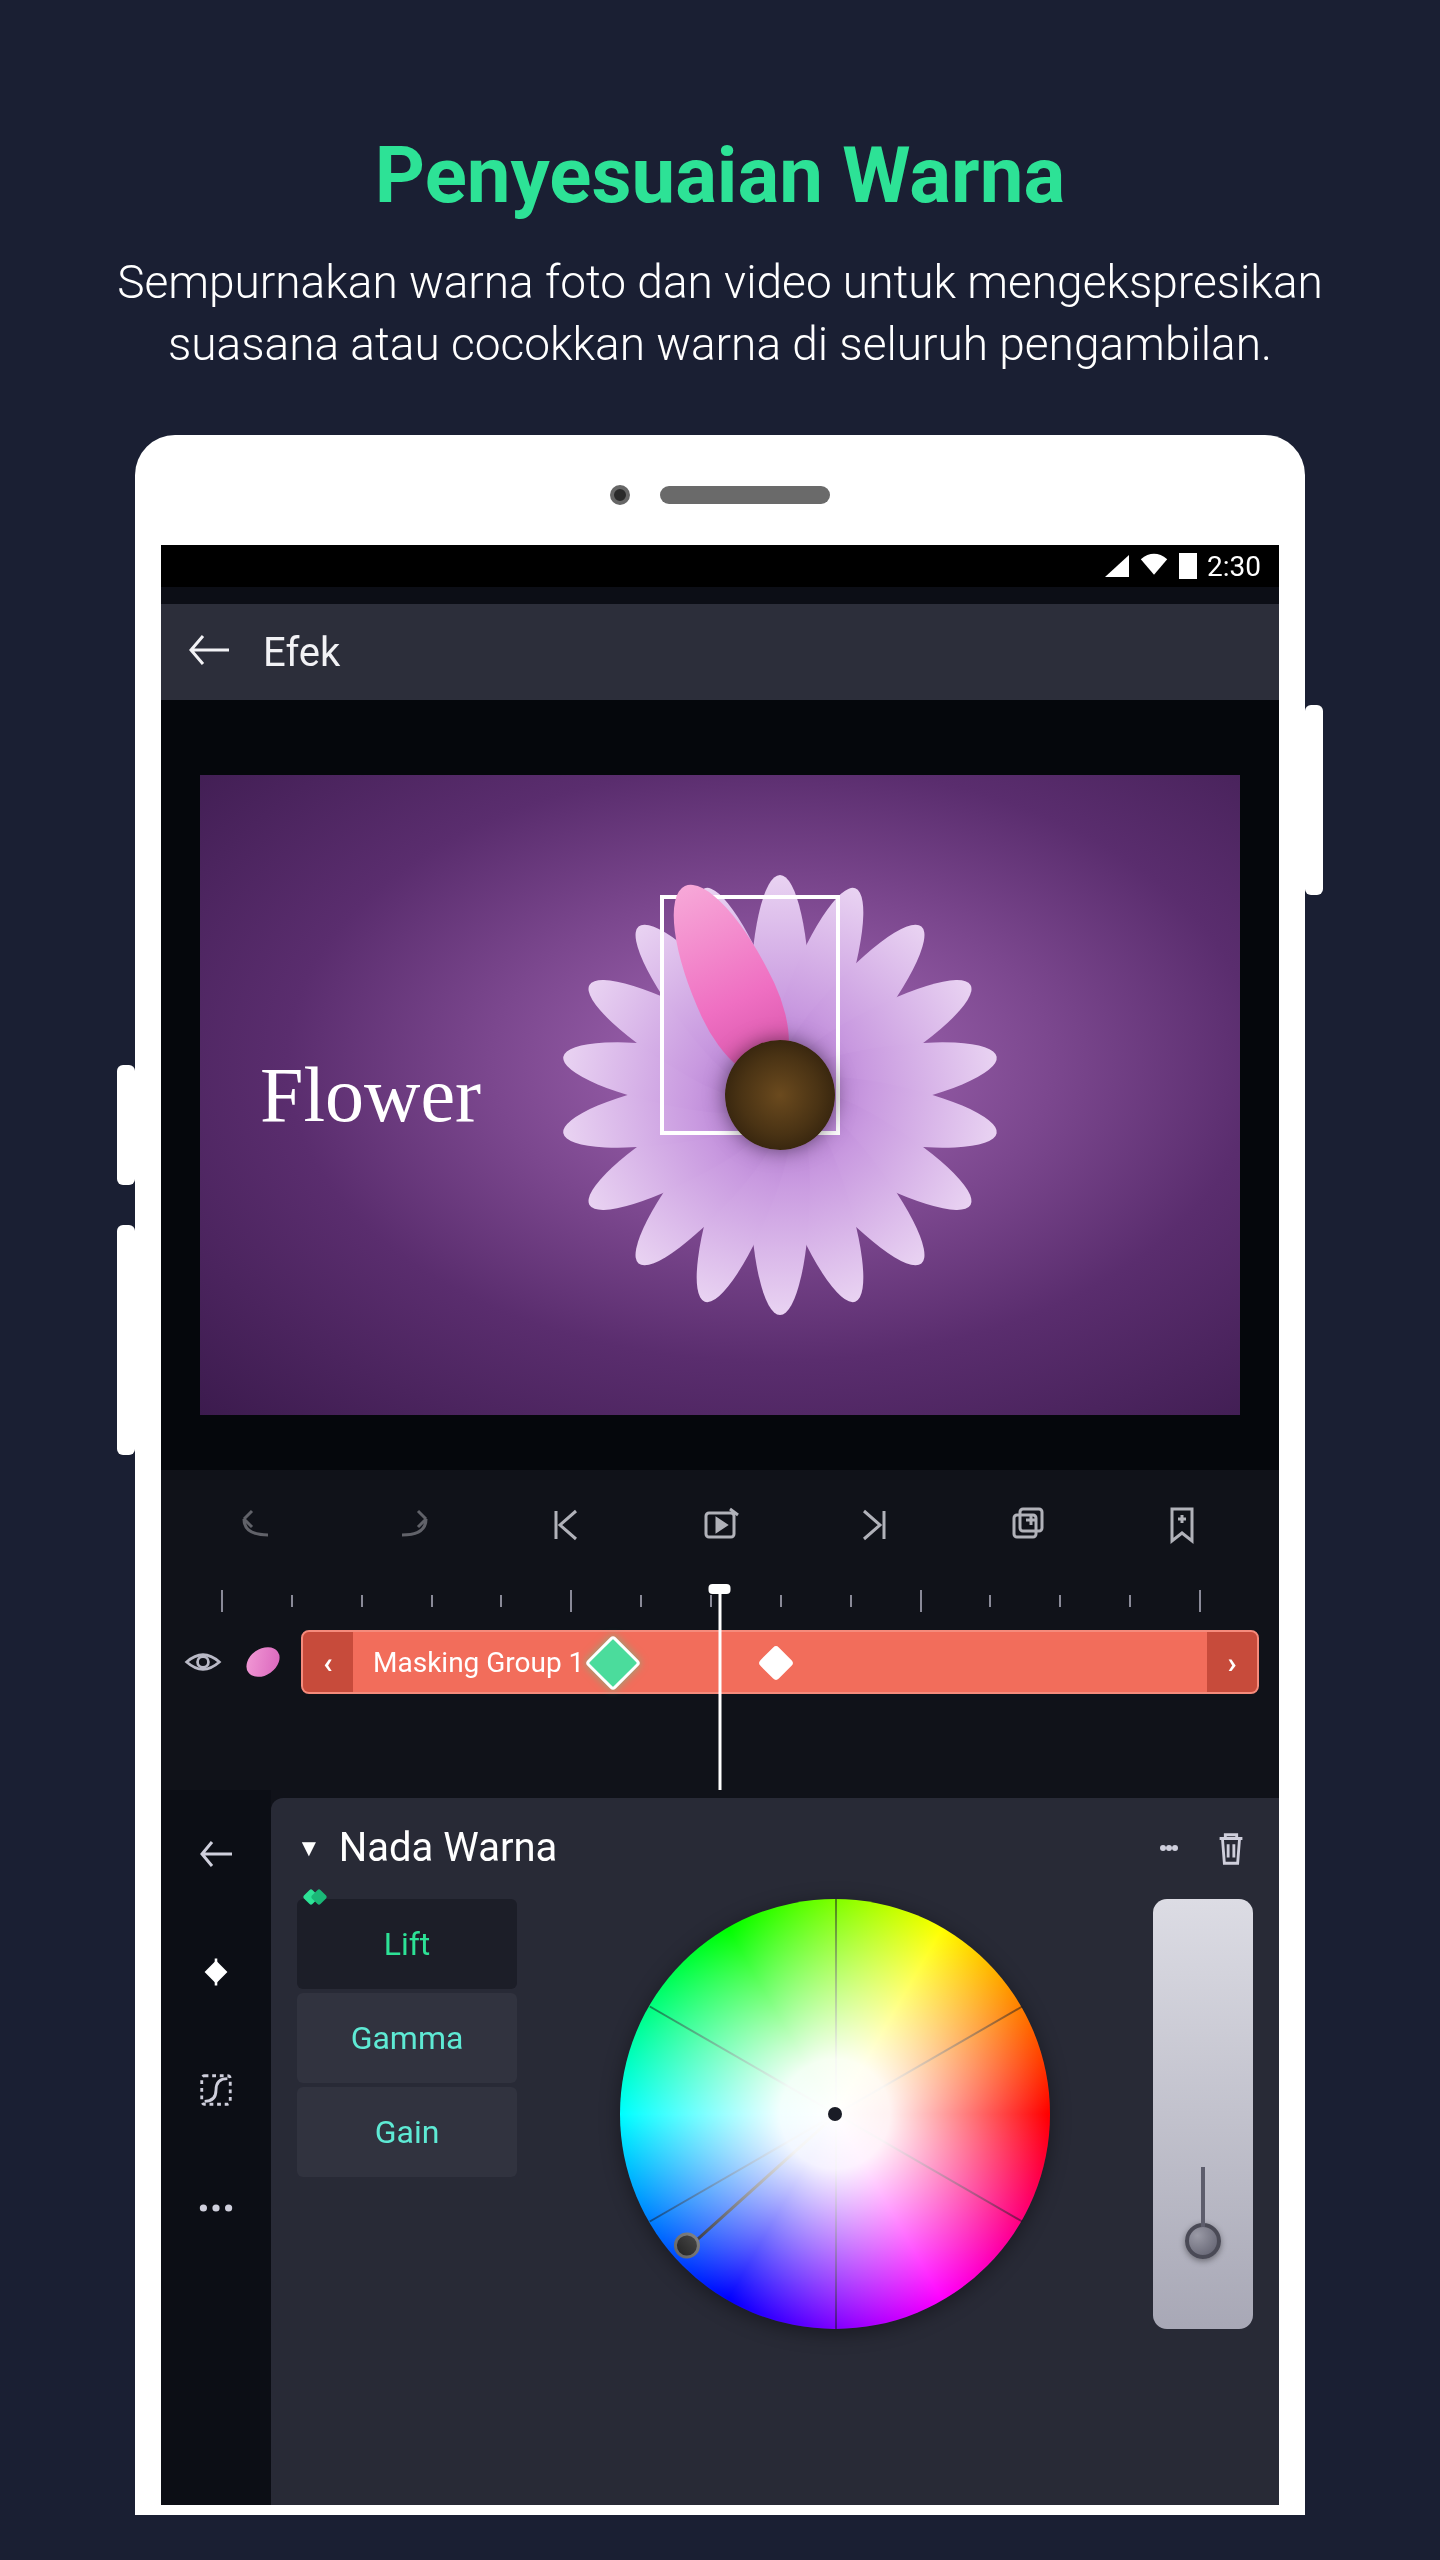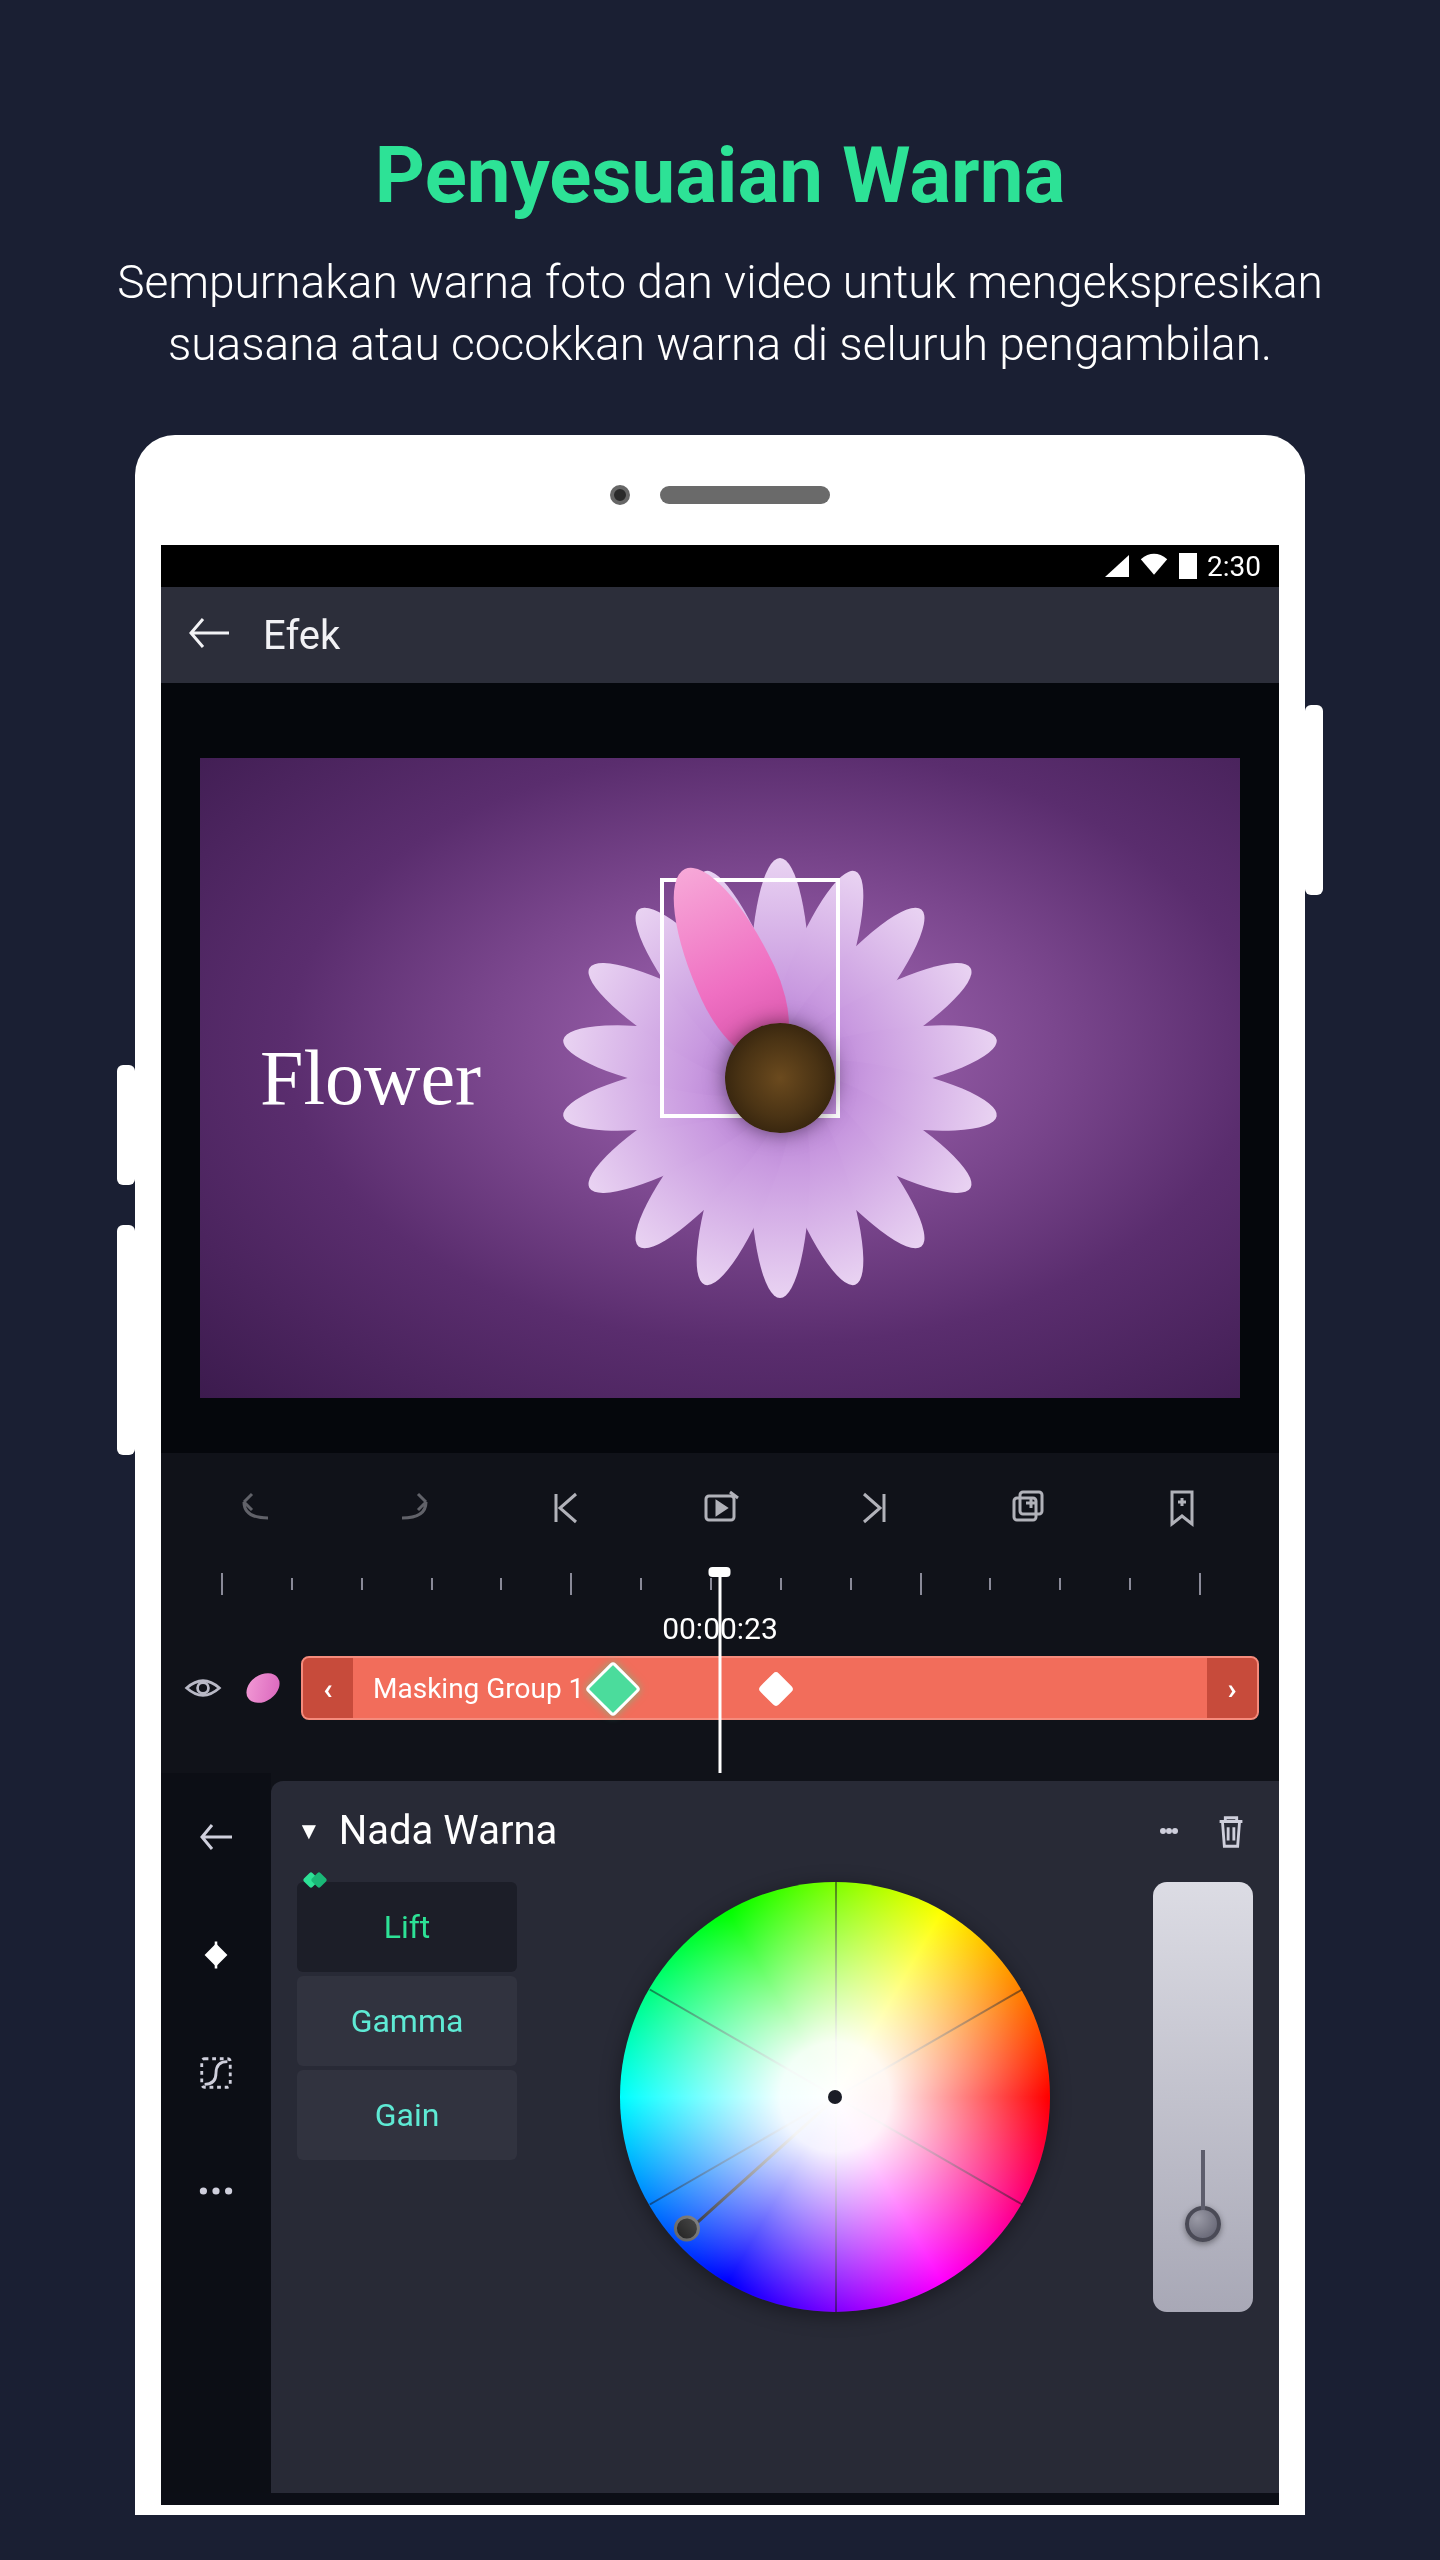--- a/index.html
+++ b/index.html
@@ -48,21 +48,21 @@
     font-size: 28px; color: #fff;
   }
   .status-tri { width: 0; height: 0; border-left: 24px solid transparent; border-bottom: 22px solid #fff; }
   .status-wifi svg { width: 30px; height: 24px; fill: #fff; }
   .status-batt { width: 18px; height: 26px; background: #fff; }
 
   .app-header {
     background: #2c2e3a;
     height: 96px;
     display: flex; align-items: center;
-    padding: 0 24px; gap: 30px;
+    padding: 0 24px; gap: 30px; margin-top: 17px;
   }
   .back-arrow svg { width: 48px; height: 40px; stroke: #f2f2f5; fill: none; stroke-width: 3; }
   .app-header-title { font-size: 40px; color: #f2f2f5; font-weight: 400; }
 
   .preview {
     background: #05070c;
     height: 770px;
     display: flex; align-items: center; justify-content: center;
     position: relative;
     padding-top: 20px;
@@ -396,21 +396,20 @@
         <div class="tick small" style="left:42%"></div>
         <div class="tick small" style="left:49%"></div>
         <div class="tick small" style="left:56%"></div>
         <div class="tick small" style="left:63%"></div>
         <div class="tick big" style="left:70%"></div>
         <div class="tick small" style="left:77%"></div>
         <div class="tick small" style="left:84%"></div>
         <div class="tick small" style="left:91%"></div>
         <div class="tick big" style="left:98%"></div>
       </div>
-      <div class="timecode">00:00:23</div>
       <div class="track-row">
         <div class="eye-ic">
           <svg viewBox="0 0 44 44" width="40" height="40">
               <path d="M4 22 Q22 6 40 22 Q22 38 4 22 Z"></path>
               <circle cx="22" cy="22" r="6"></circle>
             </svg>
         </div>
         <div class="tag-ic">
             <div class="tag-dot"></div>
           </div>

